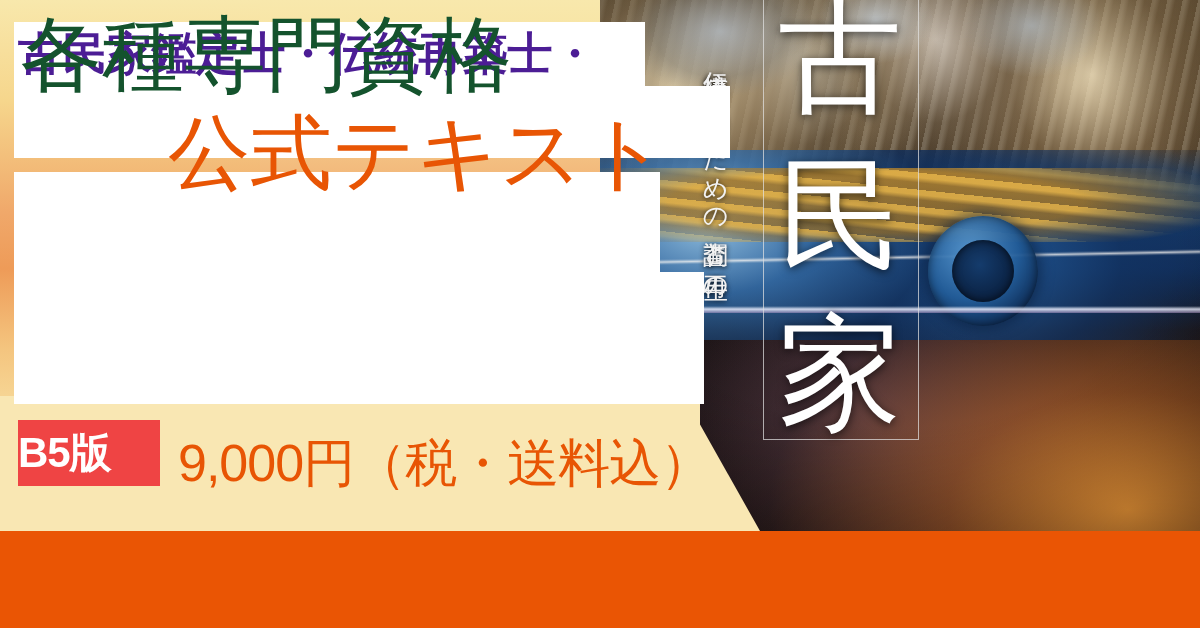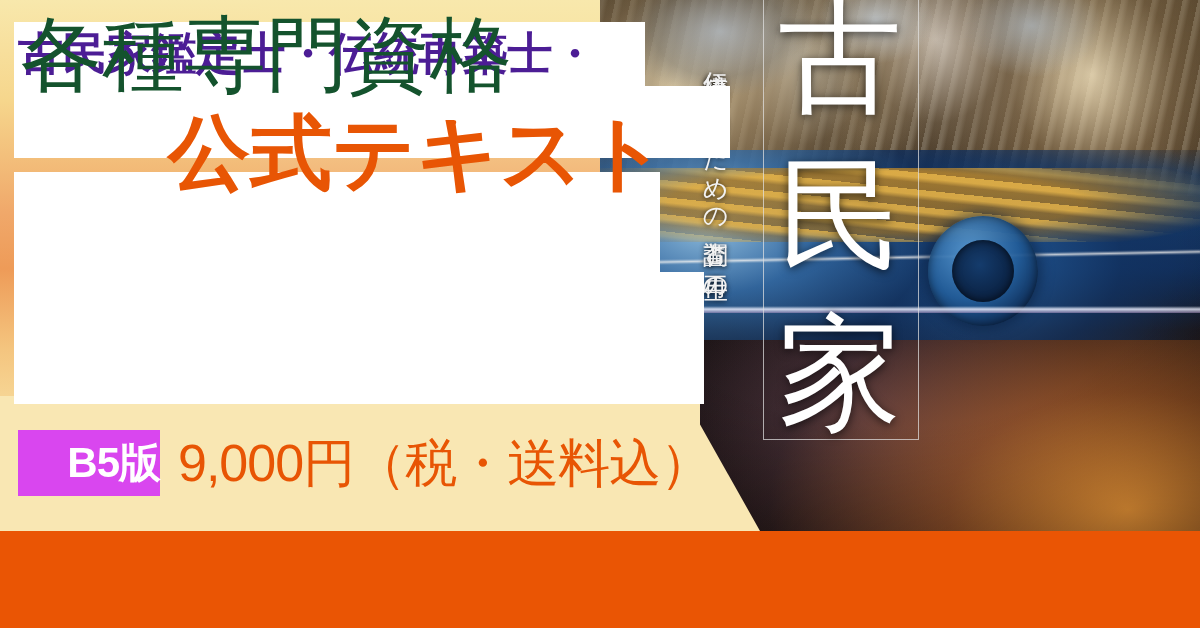--- a/index.html
+++ b/index.html
@@ -169,29 +169,29 @@
     background:#fff;
     clip-path:polygon(0 0, 646px 0, 646px 100px, 690px 100px, 690px 232px, 0 232px);
   }
   .panel2-l1{
     position:absolute;left:20px;top:14px;
     color:#14532d;font-size:82px;font-weight:400;line-height:1;
     letter-spacing:0px;white-space:nowrap;
   }
   .panel2-l2{
     position:absolute;left:168px;top:112px;
-    color:#E85504;font-size:82px;font-weight:700;line-height:1;
+    color:#E85504;font-size:82px;font-weight:400;line-height:1;
     letter-spacing:0px;white-space:nowrap;
   }
 
   
   .badge-b5{
-    position:absolute;left:18px;top:430px;width:142px;height:66px;
-    background:#d946ef;color:#fff;
-    font-size:42px;font-weight:700;line-height:66px;text-align:right;
+    position:absolute;left:18px;top:420px;width:142px;height:66px;
+    background:#ef4444;color:#fff;
+    font-size:42px;font-weight:700;line-height:66px;text-align:left;
     letter-spacing:-1px;
   }
   .price-text{
     position:absolute;left:178px;top:433px;
     color:#E85504;font-size:52px;font-weight:400;line-height:60px;
     white-space:nowrap;letter-spacing:-1px;text-align:right;
   }
 
   
   .cta{

